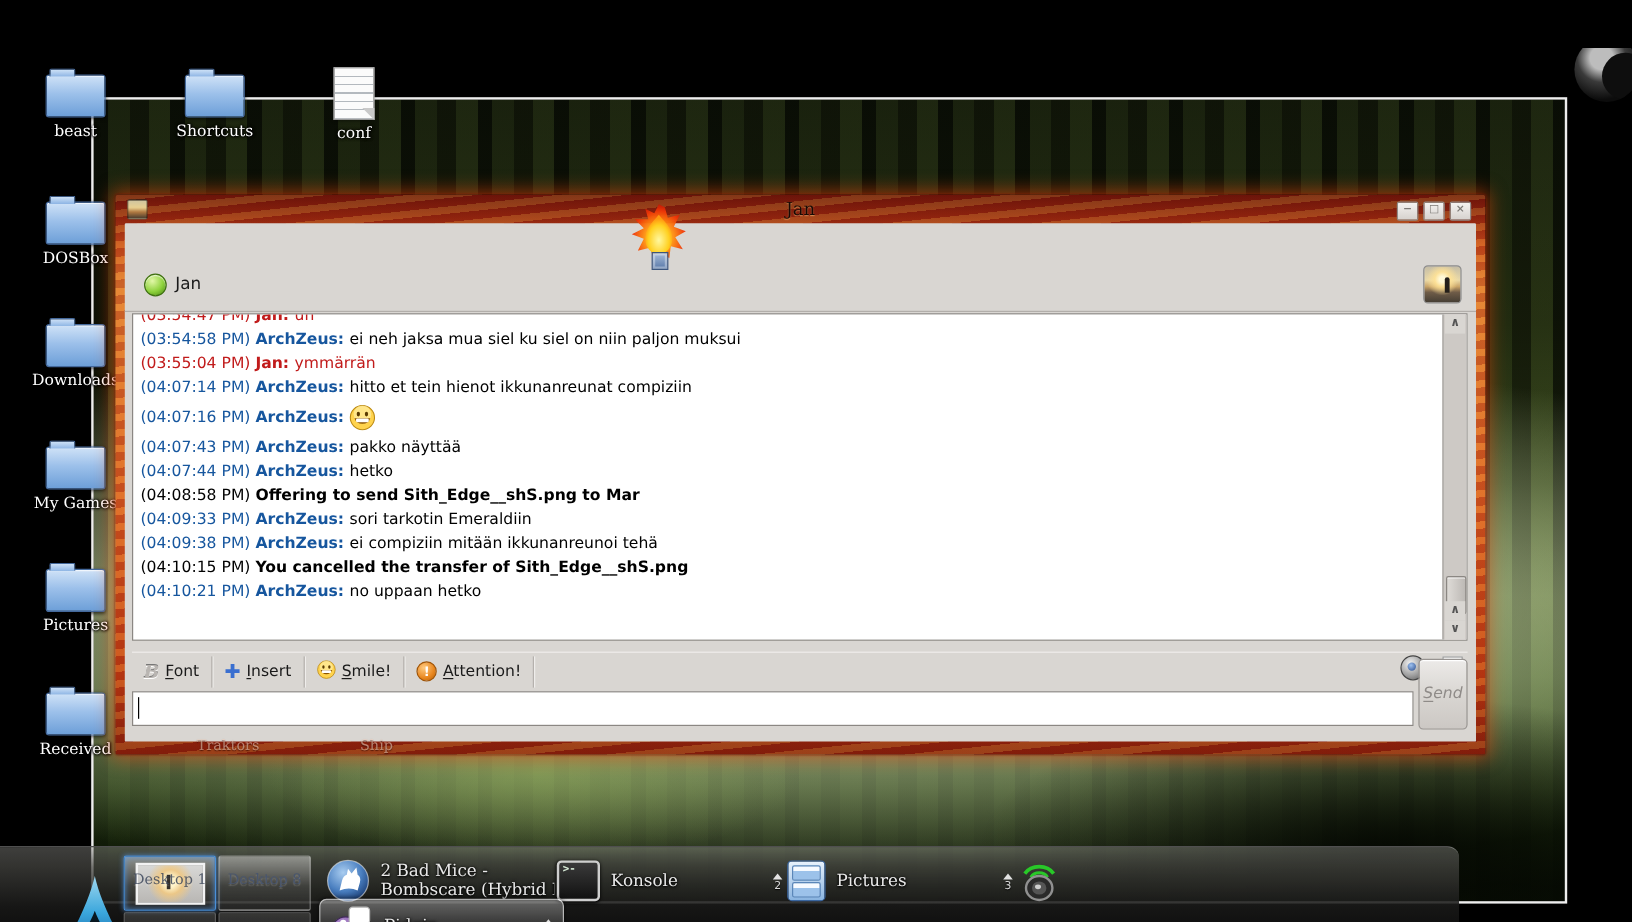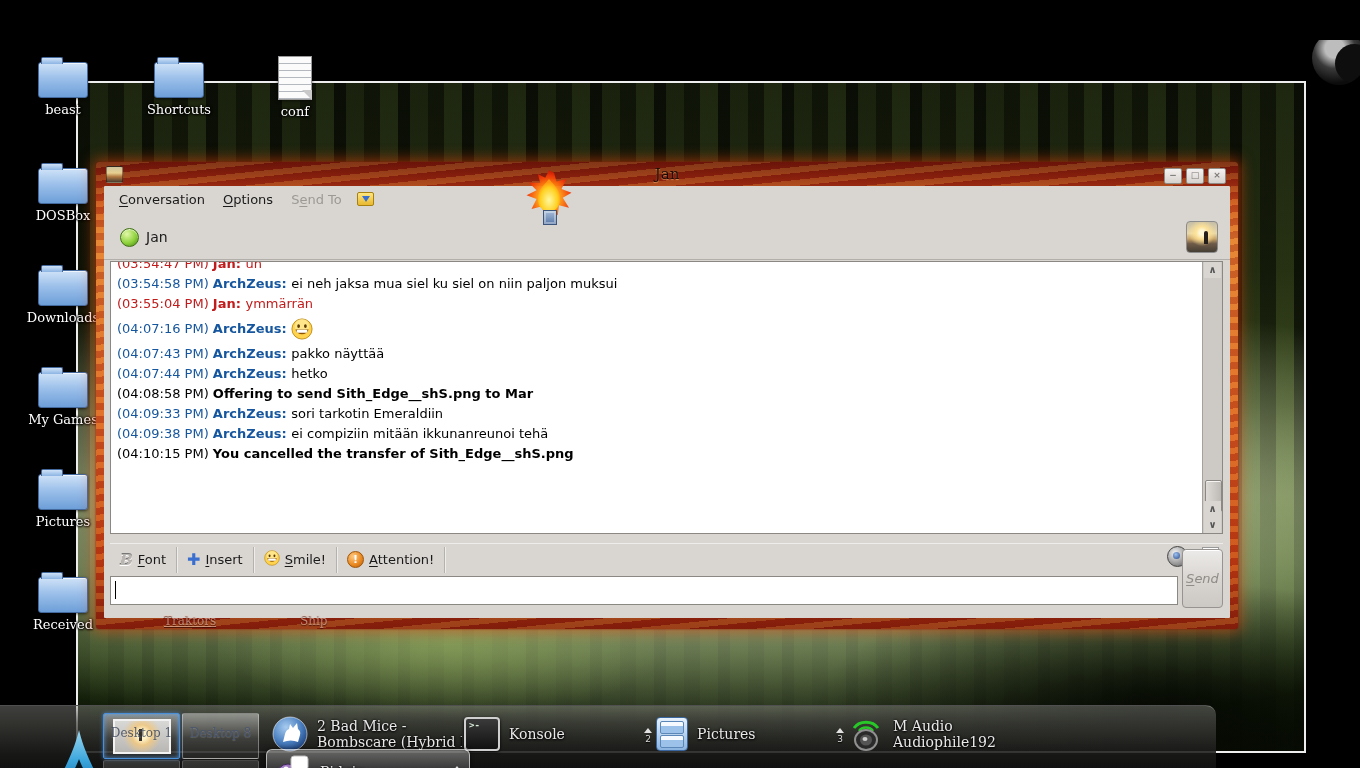--- a/index.html
+++ b/index.html
@@ -204,50 +204,46 @@
 
   <div id="win" class="abs">
     <div id="titlebar">
       <div id="win-icon"></div>
       <div id="win-title">Jan</div>
       <div class="wbtn" style="right:48px;">−</div>
       <div class="wbtn" style="right:26px;">□</div>
       <div class="wbtn" style="right:4px;">×</div>
     </div>
     <div class="client">
-      <div id="menubar">
-          <div class="menu-item"><u>C</u>onversation</div>
-          <div class="menu-item"><u>O</u>ptions</div>
-          <div class="menu-item disabled">S<u>e</u>nd To</div>
-          <div id="menu-extra-icon"></div>
-        </div>
       <div id="infobar">
         <div id="status-dot"></div>
         <div id="buddy-name">Jan</div>
         <div id="buddy-avatar"></div>
       </div>
       <div id="log">
         <div id="log-content">
             <div class="msg jan"><span class="t">(03:54:47 PM) </span><span class="s">Jan: </span><span class="x">uh</span></div>
             <div class="msg buddy"><span class="t">(03:54:58 PM) </span><span class="s">ArchZeus: </span><span class="x">ei neh jaksa mua siel ku siel on niin paljon muksui</span></div>
             <div class="msg jan"><span class="t">(03:55:04 PM) </span><span class="s">Jan: </span><span class="x">ymmärrän</span></div>
+            <div class="msg buddy"><span class="t">(04:07:14 PM) </span><span class="s">ArchZeus: </span><span class="x">hitto et tein hienot ikkunanreunat compiziin</span></div>
             <div class="msg buddy emote"><span class="t">(04:07:16 PM) </span><span class="s">ArchZeus: </span><svg width="22" height="22" viewBox="0 0 24 24">
   <circle cx="12" cy="12" r="11" fill="#ffd34d" stroke="#bc8a14"></circle>
   <circle cx="12" cy="9" r="8" fill="rgba(255,245,190,.55)"></circle>
   <ellipse cx="8.3" cy="8.8" rx="1.5" ry="2.1" fill="#5a3a00"></ellipse>
   <ellipse cx="15.7" cy="8.8" rx="1.5" ry="2.1" fill="#5a3a00"></ellipse>
   <path d="M4.8 12.5 A7.6 7.6 0 0 0 19.2 12.5 Z" fill="#8a5200"></path>
   <rect x="6.2" y="12.8" width="11.6" height="3.4" rx="1.2" fill="#fff"></rect>
               </svg></div>
             <div class="msg buddy"><span class="t">(04:07:43 PM) </span><span class="s">ArchZeus: </span><span class="x">pakko näyttää</span></div>
             <div class="msg buddy"><span class="t">(04:07:44 PM) </span><span class="s">ArchZeus: </span><span class="x">hetko</span></div>
             <div class="msg system"><span class="t">(04:08:58 PM) </span><span class="x">Offering to send Sith_Edge__shS.png to Mar</span></div>
             <div class="msg buddy"><span class="t">(04:09:33 PM) </span><span class="s">ArchZeus: </span><span class="x">sori tarkotin Emeraldiin</span></div>
             <div class="msg buddy"><span class="t">(04:09:38 PM) </span><span class="s">ArchZeus: </span><span class="x">ei compiziin mitään ikkunanreunoi tehä</span></div>
             <div class="msg system"><span class="t">(04:10:15 PM) </span><span class="x">You cancelled the transfer of Sith_Edge__shS.png</span></div>
+            <div class="msg buddy"><span class="t">(04:10:21 PM) </span><span class="s">ArchZeus: </span><span class="x">no uppaan hetko</span></div>
           </div>
         <div id="vsb">
           <div class="sbtn" style="top:0;">∧</div>
           <div id="sb-thumb"></div>
           <div class="sbtn" style="bottom:16px;">∧</div>
           <div class="sbtn" style="bottom:0;">∨</div>
         </div>
       </div>
       <div id="ctoolbar">
         <span id="toolbar-buttons" style="display:flex;align-items:center;height:100%;">
@@ -282,21 +278,21 @@
         <span id="tb-right">
           <span class="ic-webcam"></span>
           <span class="ic-help">?</span>
         </span>
       </div>
       <div id="input-area">
           <div id="caret"></div>
         </div>
       <div id="send-btn"><u>S</u>end</div>
     </div>
-    <div class="ghost-label" style="left:68px;text-decoration:underline;">Traktors</div>
+    <div class="ghost-label" style="left:68px;">Traktors</div>
     <div class="ghost-label" style="left:204px;">Ship</div>
   </div>
 
   <svg id="flame" class="abs" viewBox="0 0 40 40">
     <defs>
       <radialGradient id="fgo" cx="50%" cy="60%" r="60%">
         <stop offset="0%" stop-color="#ffdf30"></stop>
           <stop offset="45%" stop-color="#ff9010"></stop>
         <stop offset="80%" stop-color="#f03808"></stop>
           <stop offset="100%" stop-color="#c01804"></stop>
@@ -368,21 +364,20 @@
           <div class="task-badge">3</div>
         </div>
         <div class="task" style="left: 842px; top: 6px; width: 196px; height: 44px;">
           <svg class="ti ti-maudio" viewBox="0 0 36 36">
    <path d="M6 12 A14 12 0 0 1 30 12" fill="none" stroke="#28c828" stroke-width="3"></path>
    <path d="M11 15 A8 7 0 0 1 25 15" fill="none" stroke="#28c828" stroke-width="2.5"></path>
    <ellipse cx="18" cy="24" rx="11" ry="10" fill="#2a2a2a" stroke="#909090" stroke-width="2"></ellipse>
    <ellipse cx="18" cy="24" rx="6" ry="5.5" fill="#555"></ellipse>
             <ellipse cx="17" cy="23" rx="2.5" ry="2" fill="#cfcfcf"></ellipse>
           </svg>
-          <div class="task-label">M Audio<br>Audiophile192</div>
         </div>
         <div class="task active" style="left: 266px; top: 43px; width: 190px; height: 44px;">
           <svg class="ti ti-pidgin" viewBox="0 0 38 38">
    <defs>
               <radialGradient id="pg" cx="38%" cy="32%" r="75%">
                 <stop offset="0%" stop-color="#c0a0dd"></stop>
                 <stop offset="60%" stop-color="#8a5fae"></stop>
                 <stop offset="100%" stop-color="#5a3a7e"></stop>
               </radialGradient>
             </defs>

